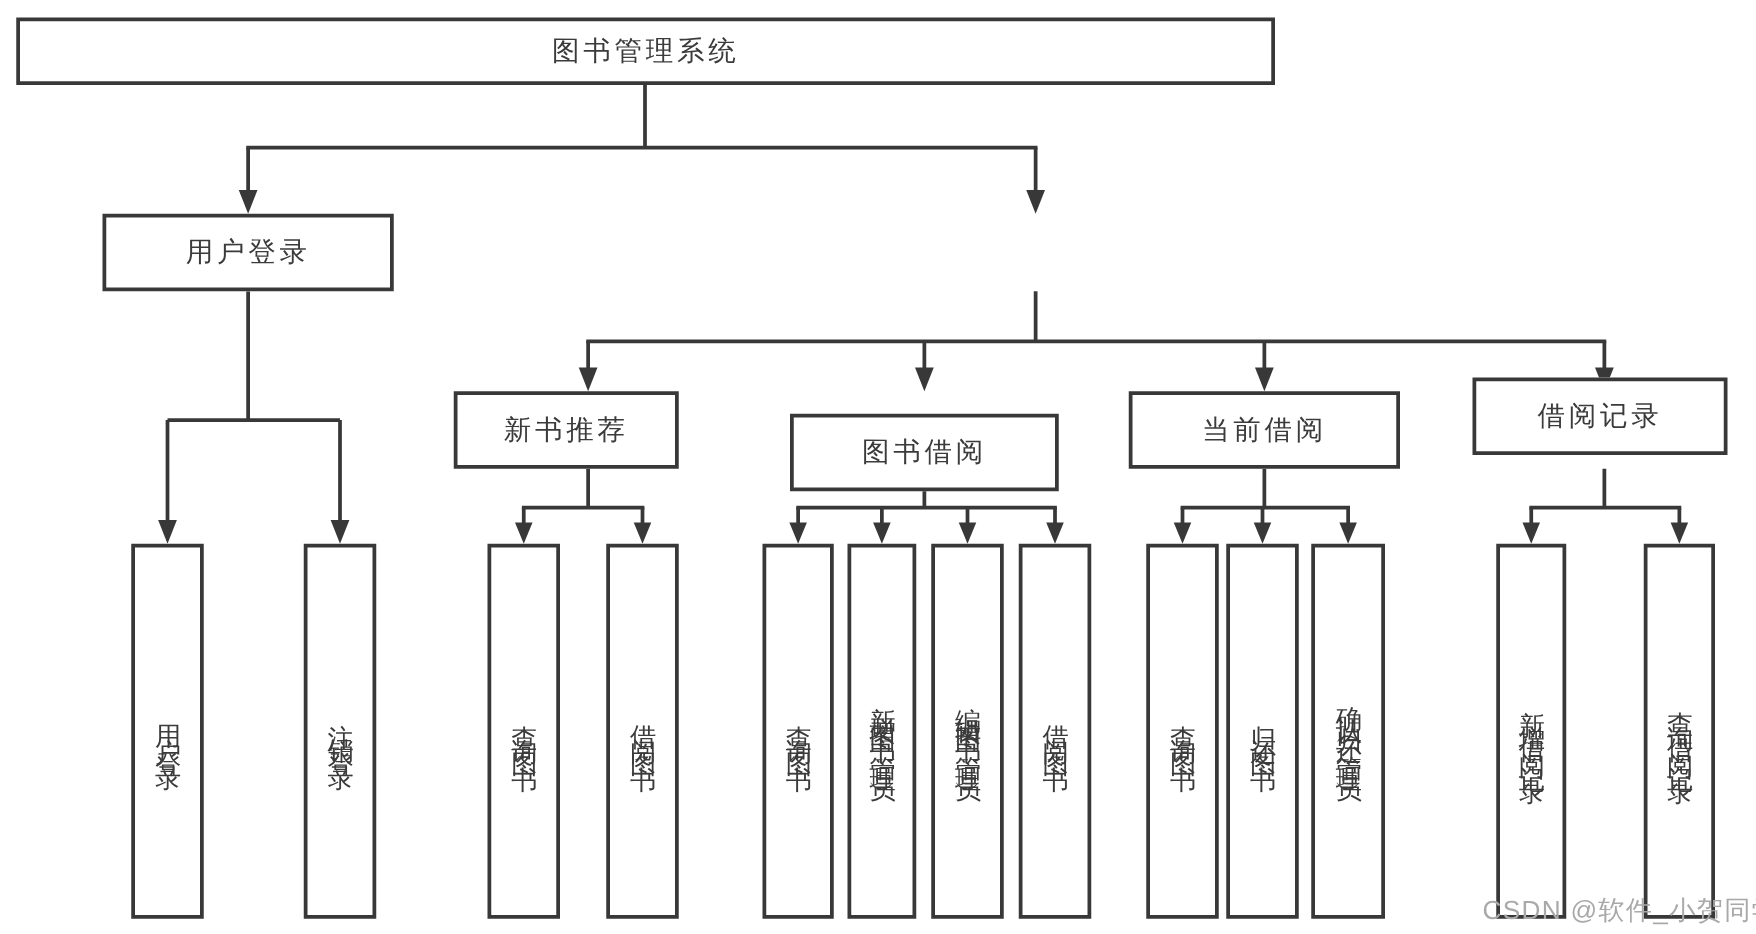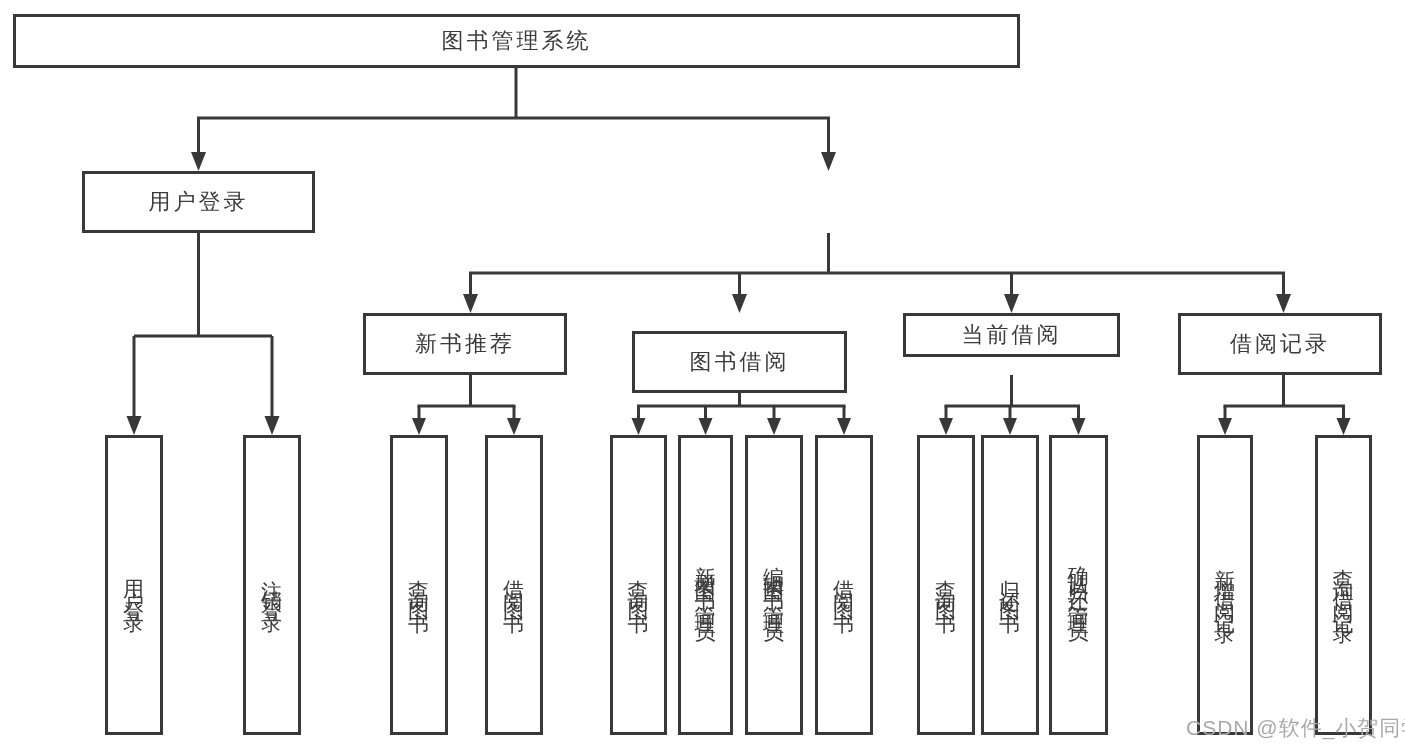--- a/index.html
+++ b/index.html
@@ -114,30 +114,30 @@
   </svg>
 
   <div class="node h" style="left:13px;top:14px;width:1007px;height:54px">
     <span class="label">图书管理系统</span>
   </div>
 
   <div class="node h" style="left:82px;top:171px;width:233px;height:62px">
     <span class="label">用户登录</span>
   </div>
 
-  <div class="node h" style="left:363px;top:313px;width:204px;height:62px">
+  <div class="node h" style="left:363px;top:313px;width:180px;height:62px">
     <span class="label">新书推荐</span>
   </div>
   <div class="node h" style="left:632px;top:331px;width:215px;height:62px">
     <span class="label">图书借阅</span>
   </div>
-  <div class="node h" style="left:903px;top:313px;width:217px;height:44px">
+  <div class="node h" style="left:903px;top:313px;width:217px;height:62px">
     <span class="label">当前借阅</span>
   </div>
-  <div class="node h" style="left:1178px;top:313px;width:204px;height:62px">
+  <div class="node h" style="left:1178px;top:302px;width:204px;height:62px">
     <span class="label">借阅记录</span>
   </div>
 
   <div class="node v" style="left:105px;top:435px;width:58px;height:300px">
     <span class="label">用户登录</span>
   </div>
   <div class="node v" style="left:243px;top:435px;width:58px;height:300px">
     <span class="label">注销登录</span>
   </div>
 

